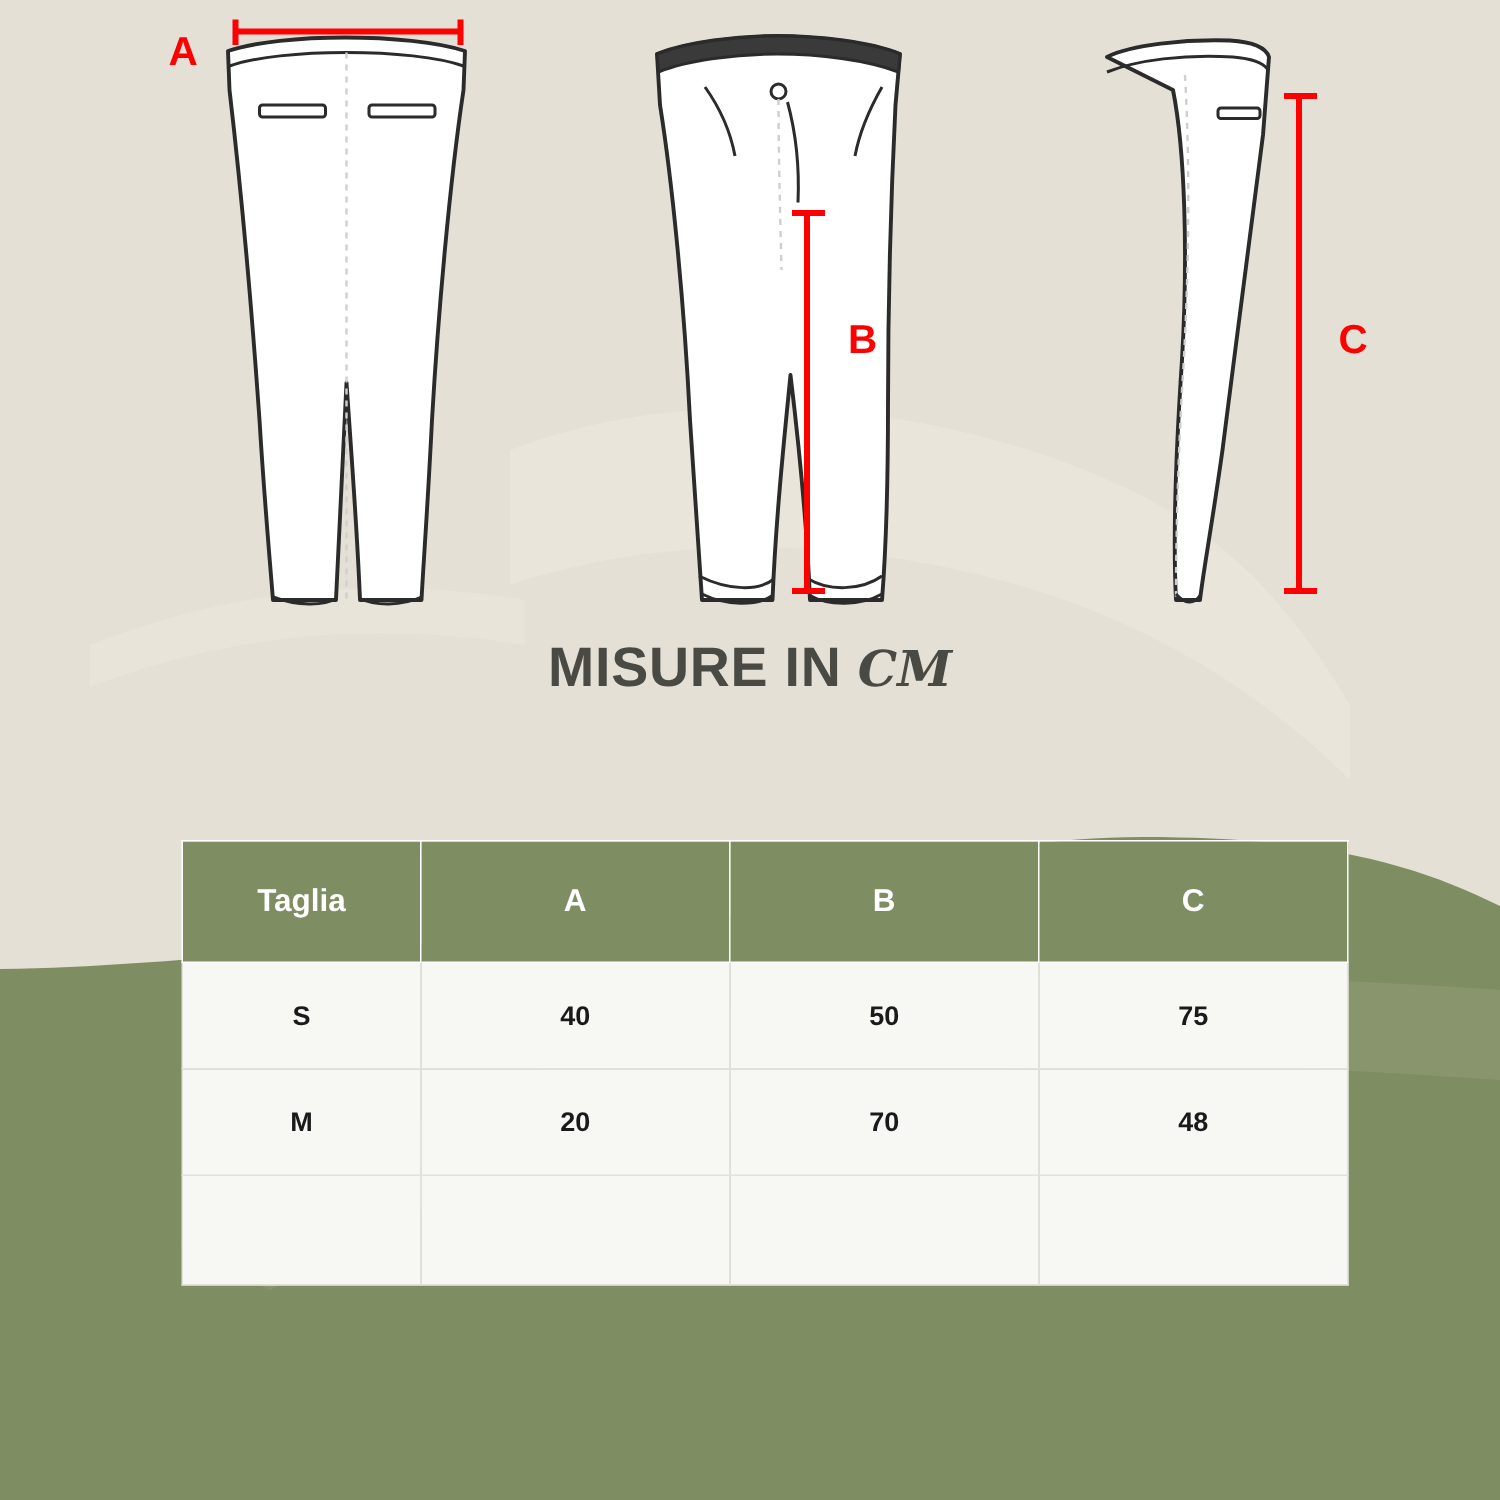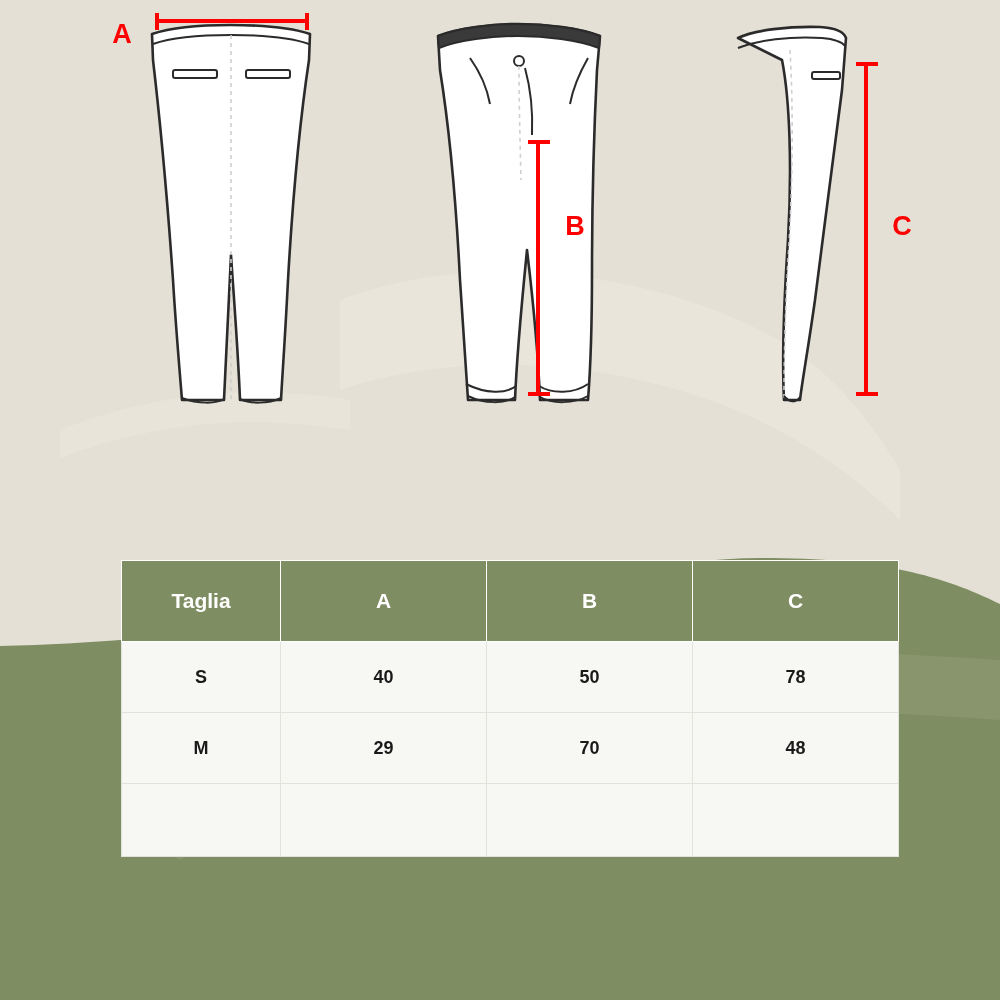--- a/index.html
+++ b/index.html
@@ -175,20 +175,24 @@
       <line x1="866" y1="62" x2="866" y2="396" stroke="#ff0000" stroke-width="4"></line>
       <line x1="856" y1="64" x2="878" y2="64" stroke="#ff0000" stroke-width="4"></line>
       <line x1="856" y1="394" x2="878" y2="394" stroke="#ff0000" stroke-width="4"></line>
     </g>
 
     <text x="122" y="43" text-anchor="middle" font-family="Liberation Sans, sans-serif" font-size="27" font-weight="bold" fill="#ff0000">A</text>
     <text x="575" y="235" text-anchor="middle" font-family="Liberation Sans, sans-serif" font-size="27" font-weight="bold" fill="#ff0000">B</text>
     <text x="902" y="235" text-anchor="middle" font-family="Liberation Sans, sans-serif" font-size="27" font-weight="bold" fill="#ff0000">C</text>
   </svg>
 
+  <div class="title">
+    <span>MISURE IN</span>
+    <span class="cm">CM</span>
+  </div>
 
   <div class="table-wrap">
     <table>
       <colgroup>
         <col class="c-first">
           <col class="c-rest">
           <col class="c-rest">
           <col class="c-rest">
       </colgroup>
       <thead>
@@ -197,25 +201,25 @@
           <th>A</th>
           <th>B</th>
           <th>C</th>
         </tr>
       </thead>
       <tbody>
         <tr>
           <td>S</td>
           <td>40</td>
           <td>50</td>
-          <td>78</td>
+          <td>75</td>
         </tr>
         <tr>
           <td>M</td>
-          <td>29</td>
+          <td>20</td>
           <td>70</td>
           <td>48</td>
         </tr>
         <tr>
           <td></td>
           <td></td>
           <td></td>
           <td></td>
         </tr>
       </tbody>

